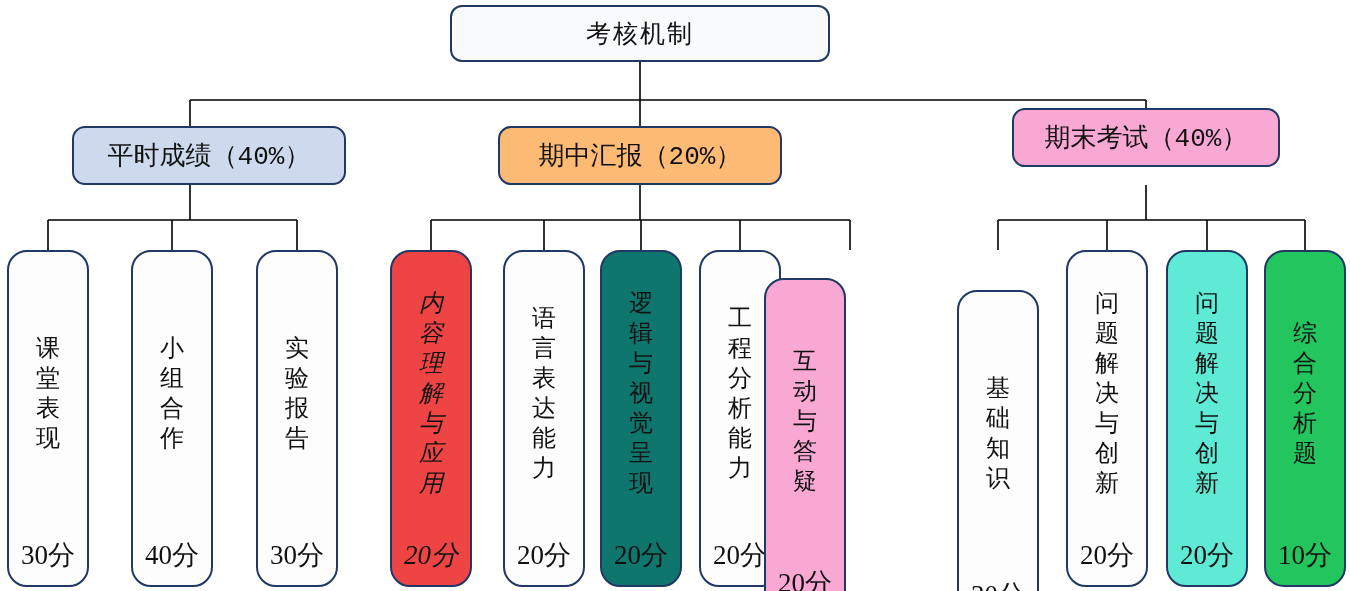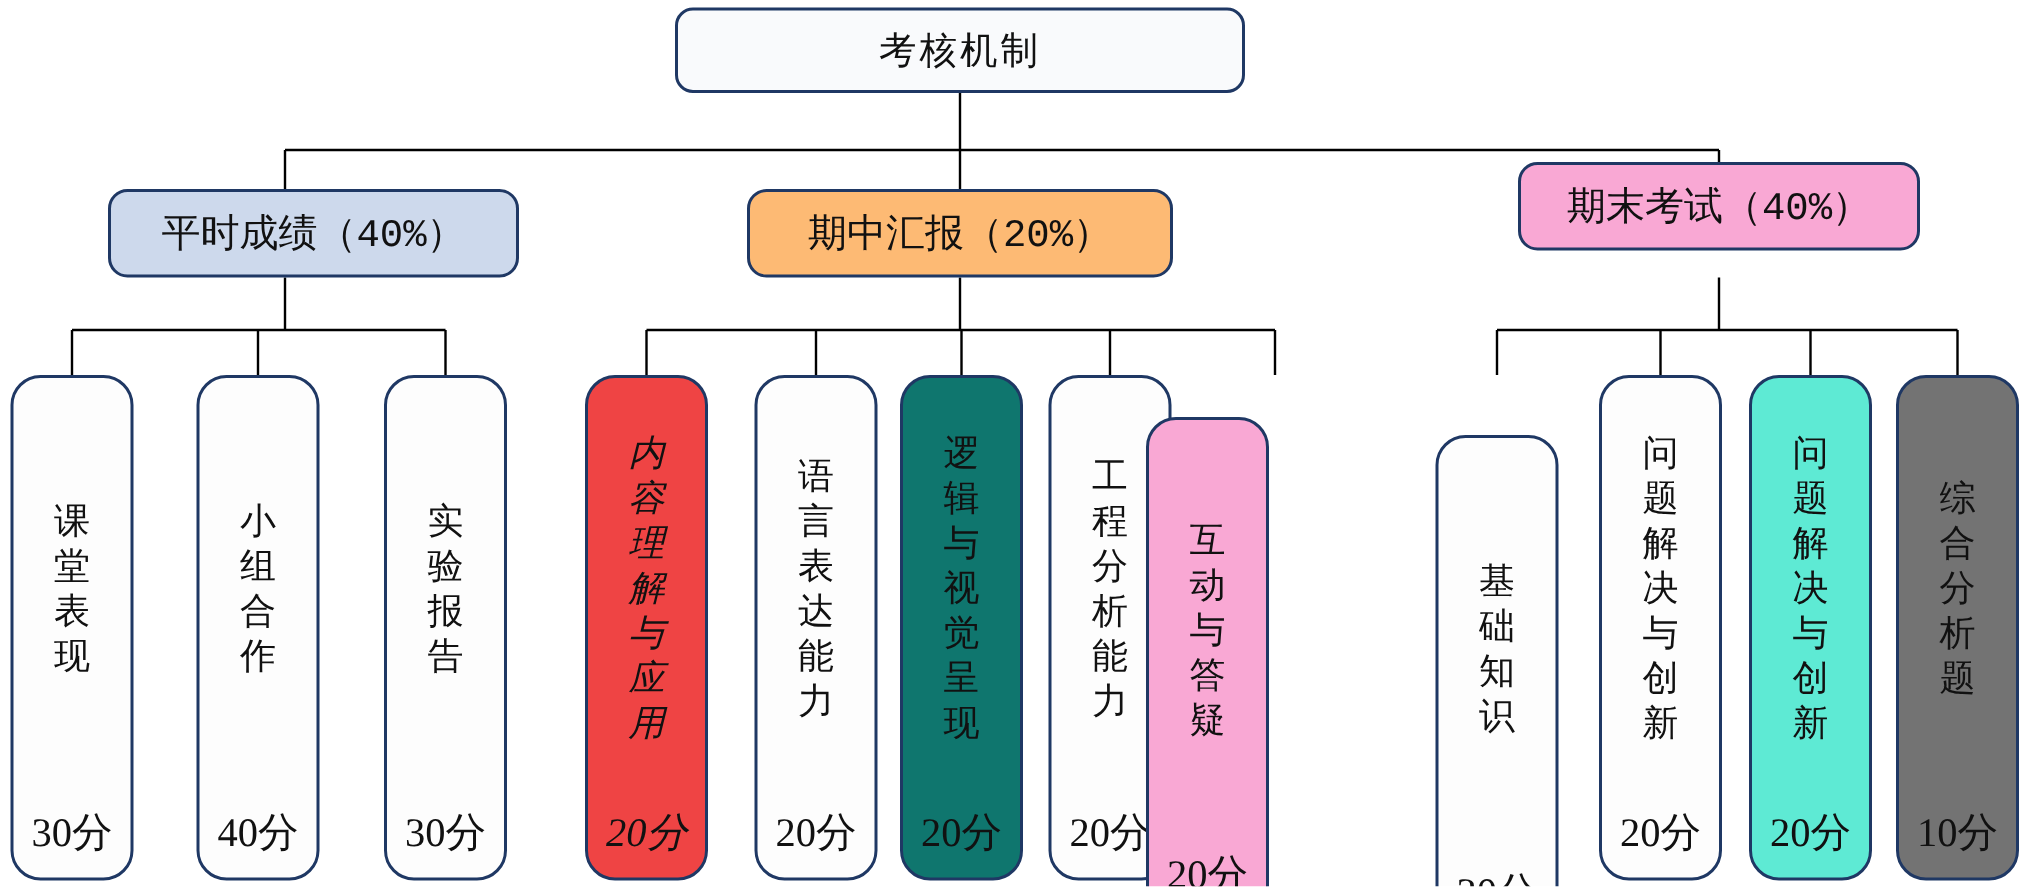--- a/index.html
+++ b/index.html
@@ -114,20 +114,20 @@
         <div class="vtext">问题解决与创新</div>
       </div>
     <div class="leaf-score">20分</div>
   </div>
   <div class="leaf" style="left: 1166px; background: #5eead4;">
     <div class="leaf-label-wrap">
         <div class="vtext">问题解决与创新</div>
       </div>
     <div class="leaf-score">20分</div>
   </div>
-  <div class="leaf" style="left: 1264px; background: #737373;">
+  <div class="leaf" style="left: 1264px; background: #22c55e;">
     <div class="leaf-label-wrap">
         <div class="vtext">综合分析题</div>
       </div>
     <div class="leaf-score">10分</div>
   </div>
 
 </div>
 
 </body></html>

